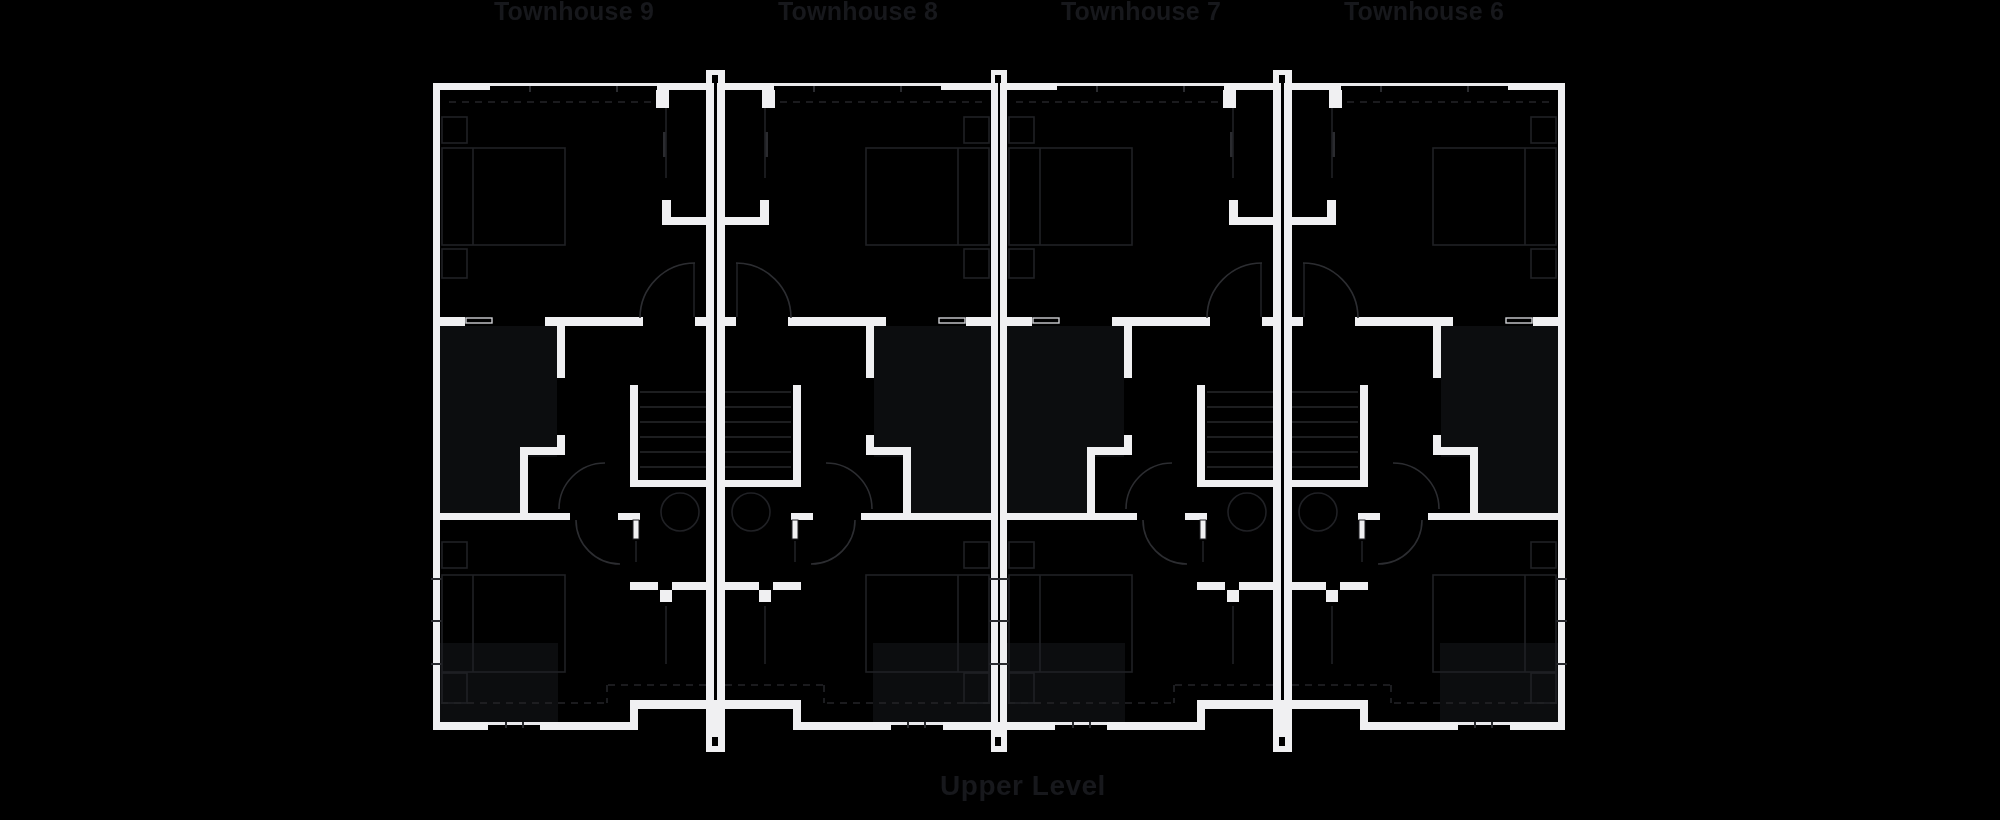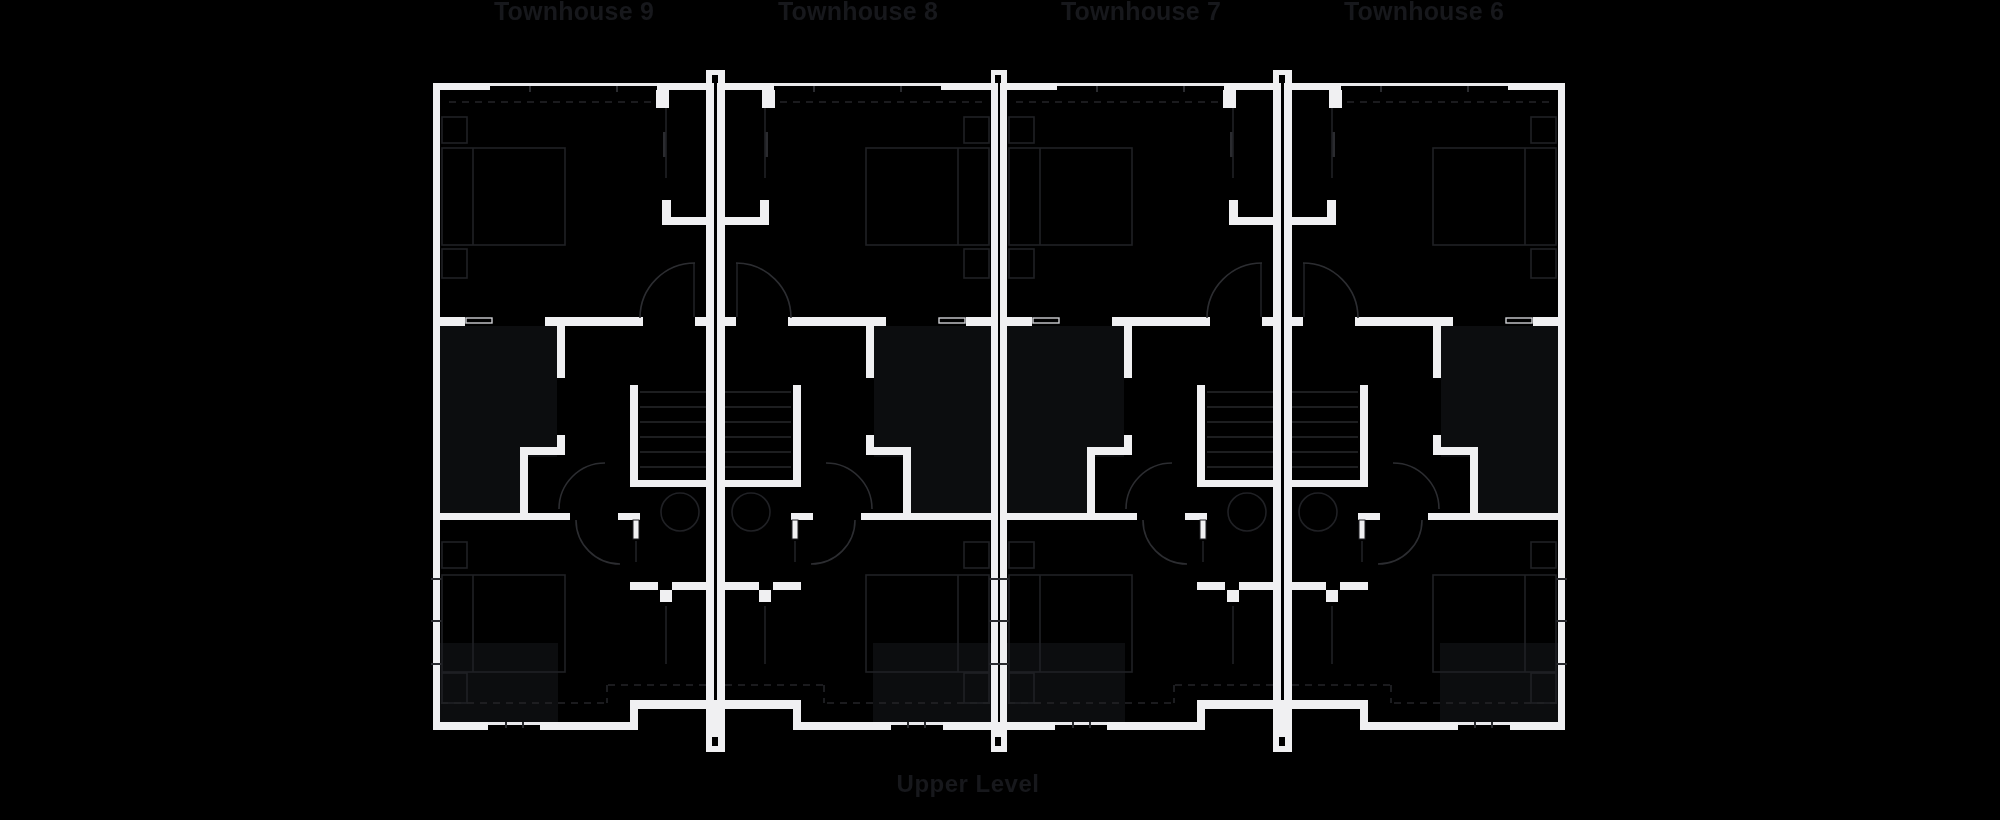--- a/index.html
+++ b/index.html
@@ -2,22 +2,22 @@
 <html><head>
 <meta charset="utf-8">
 <style>
   html,body{margin:0;padding:0;background:#000;}
   body{width:2000px;height:820px;position:relative;overflow:hidden;
        font-family:"Liberation Sans", sans-serif;}
   .stage{position:absolute;left:0;top:0;width:1818px;height:820px;text-decoration:underline;}
   svg{position:absolute;left:0;top:0;display:block;}
   .unit-label{position:absolute;top:-3px;transform:translateX(-50%);
     font-size:25px;font-weight:600;letter-spacing:.2px;white-space:nowrap;}
-  .level-label{position:absolute;top:770px;left:968px;transform:translateX(-50%);
-    font-size:24px;font-weight:600;letter-spacing:.5px;white-space:nowrap;}
+  .level-label{position:absolute;top:770px;left:1023px;transform:translateX(-50%);
+    font-size:28px;font-weight:600;letter-spacing:.5px;white-space:nowrap;}
 </style>
 </head>
 <body>
 
 <div class="stage">
   <svg id="plan-svg" width="2000" height="820" viewBox="0 0 2000 820">
       <g transform="translate(0,0)">
         <rect x="440" y="326" width="117" height="187" fill="#0c0d0f"></rect>
         <rect x="437" y="643" width="121" height="79" fill="#0c0d0f"></rect>
         <rect x="528" y="457" width="29" height="56" fill="#000000"></rect>

